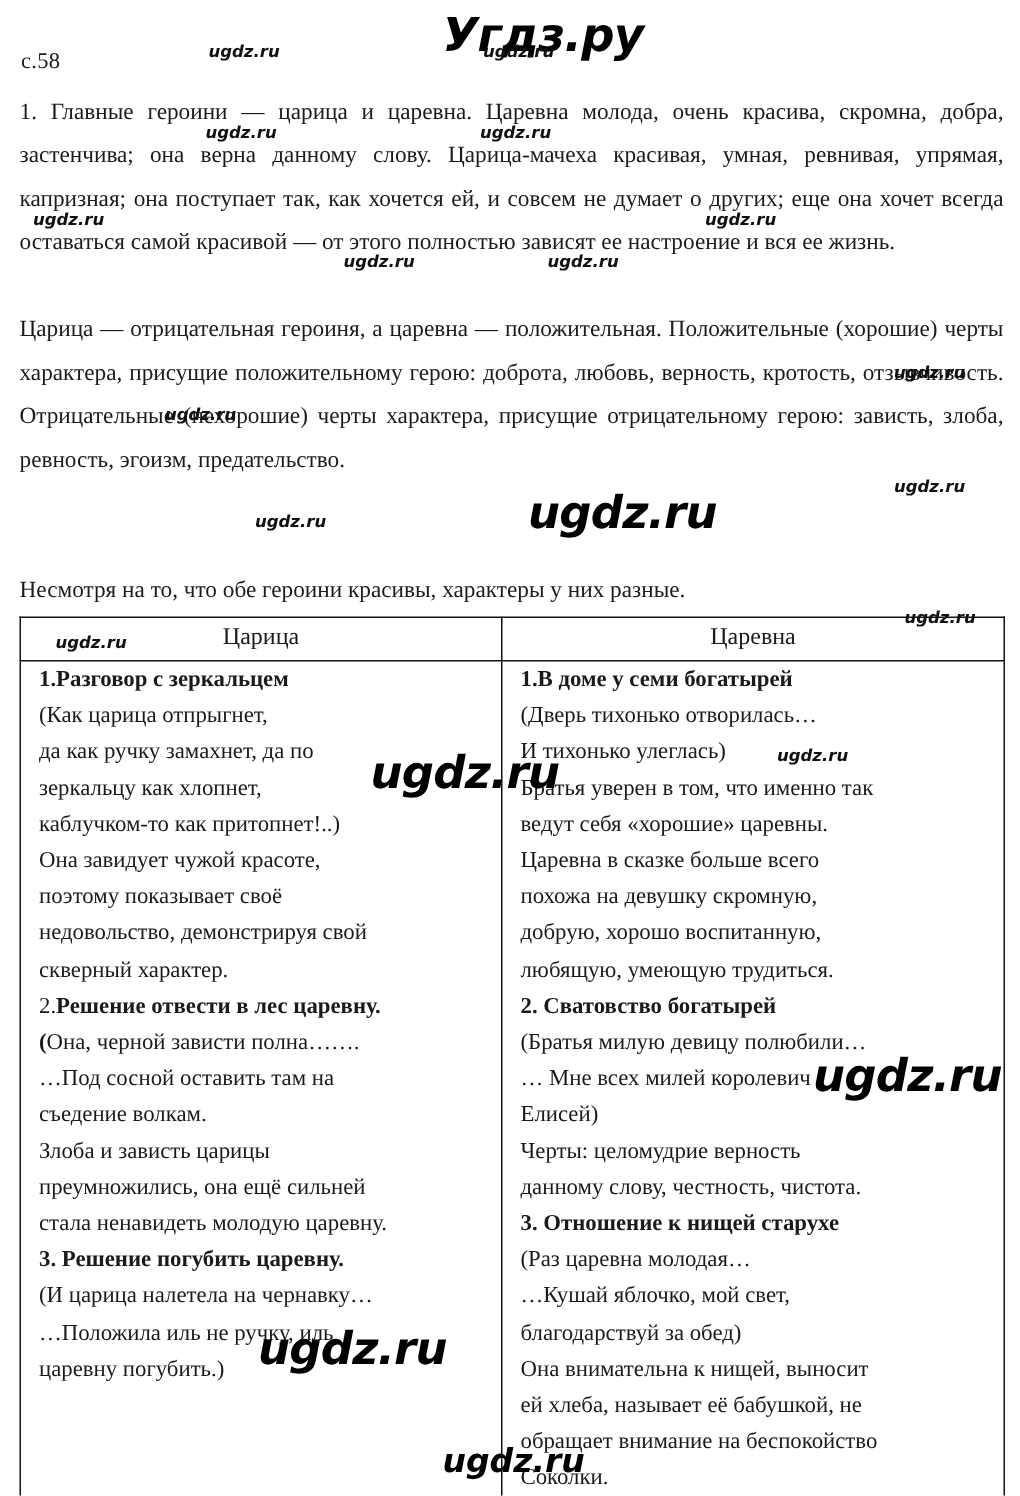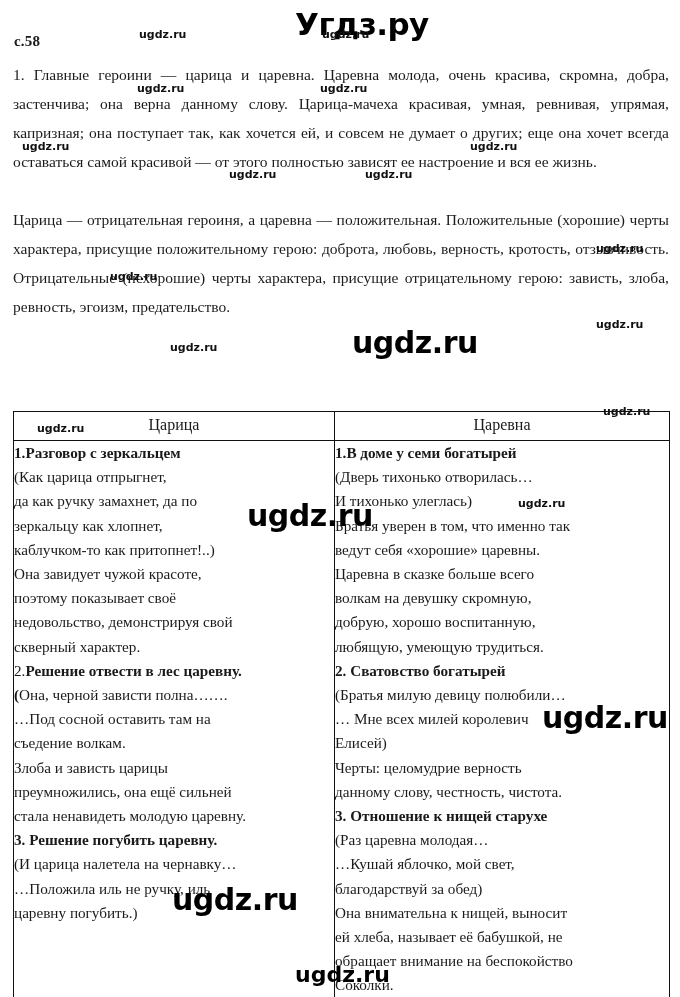--- a/index.html
+++ b/index.html
@@ -23,20 +23,21 @@
 
   
   .wm {
     position: absolute;
     font-family: "DejaVu Sans", "Liberation Sans", sans-serif;
     font-weight: bold;
     color: #000;
     white-space: nowrap;
     pointer-events: none;
     user-select: none;
+    font-style: italic;
   }
   .wm-small {
     font-size: 11px;
     font-weight: bold;
     color: #111;
   }
   .wm-head {
     font-size: 31px;
     letter-spacing: -0.5px;
   }
@@ -46,21 +47,21 @@
   }
   .wm-foot {
     font-size: 22px;
   }
 
   
   .page-ref {
     position: absolute;
     left: 14px;
     top: 33px;
-    font-weight: bold;
+    font-weight: normal;
     font-size: 15px;
     letter-spacing: .2px;
     text-align: right;
   }
   .para {
     position: absolute;
     font-size: 15.5px;
     line-height: 29px;
     text-align: justify;
     text-justify: inter-word;
@@ -94,37 +95,38 @@
     vertical-align: middle;
     padding-bottom: 2px;
   }
   .col-l { width: 320px; margin-top: 26px; }
   .col-r { width: 334px; }
   .cell {
     padding: 2px 4px 4px 5px;
     font-size: 15.2px;
     line-height: 24.2px;
   }
-  .cell .ln { display: block; white-space: nowrap; }
+  .cell .ln { display: block; white-space: nowrap; margin-left: 12px; }
   .cell .b { font-weight: bold; }
 </style>
 </head>
 <body>
 
 <div class="page">
 
   <div class="wm wm-head" style="left:295px; top:6px;">Угдз.ру</div>
 
   <div class="page-ref">с.58</div>
 
   <div class="para p1">1. Главные героини — царица и царевна. Царевна молода, очень красива, скромна, добра, застенчива; она верна данному слову. Царица-мачеха красивая, умная, ревнивая, упрямая, капризная; она поступает так, как хочется ей, и совсем не думает о других; еще она хочет всегда оставаться самой красивой — от этого полностью зависят ее настроение и вся ее жизнь.</div>
 
   <div class="para p2">Царица — отрицательная героиня, а царевна — положительная. Положительные (хорошие) черты характера, присущие положительному герою: доброта, любовь, верность, кротость, отзывчивость. Отрицательные (нехорошие) черты характера, присущие отрицательному герою: зависть, злоба, ревность, эгоизм, предательство.</div>
 
 
+  <div class="para p4 nj">Несмотря на то, что обе героини красивы, характеры у них разные.</div>
 
   <table class="tbl">
     <thead>
       <tr>
         <th class="col-l">Царица</th>
         <th class="col-r">Царевна</th>
       </tr>
     </thead>
     <tbody>
       <tr>
@@ -150,21 +152,21 @@
             <span class="ln">…Положила иль не ручку, иль</span>
             <span class="ln">царевну погубить.)</span>
           </td>
         <td class="cell" id="cell-right">
             <span class="ln b">1.В доме у семи богатырей</span>
             <span class="ln">(Дверь тихонько отворилась…</span>
             <span class="ln">И тихонько улеглась)</span>
             <span class="ln">Братья уверен в том, что именно так</span>
             <span class="ln">ведут себя «хорошие» царевны.</span>
             <span class="ln">Царевна в сказке больше всего</span>
-            <span class="ln">волкам на девушку скромную,</span>
+            <span class="ln">похожа на девушку скромную,</span>
             <span class="ln">добрую, хорошо воспитанную,</span>
             <span class="ln">любящую, умеющую трудиться.</span>
             <span class="ln b">2. Сватовство богатырей</span>
             <span class="ln">(Братья милую девицу полюбили…</span>
             <span class="ln">… Мне всех милей королевич</span>
             <span class="ln">Елисей)</span>
             <span class="ln">Черты: целомудрие верность</span>
             <span class="ln">данному слову, честность, чистота.</span>
             <span class="ln b">3. Отношение к нищей старухе</span>
             <span class="ln">(Раз царевна молодая…</span>

